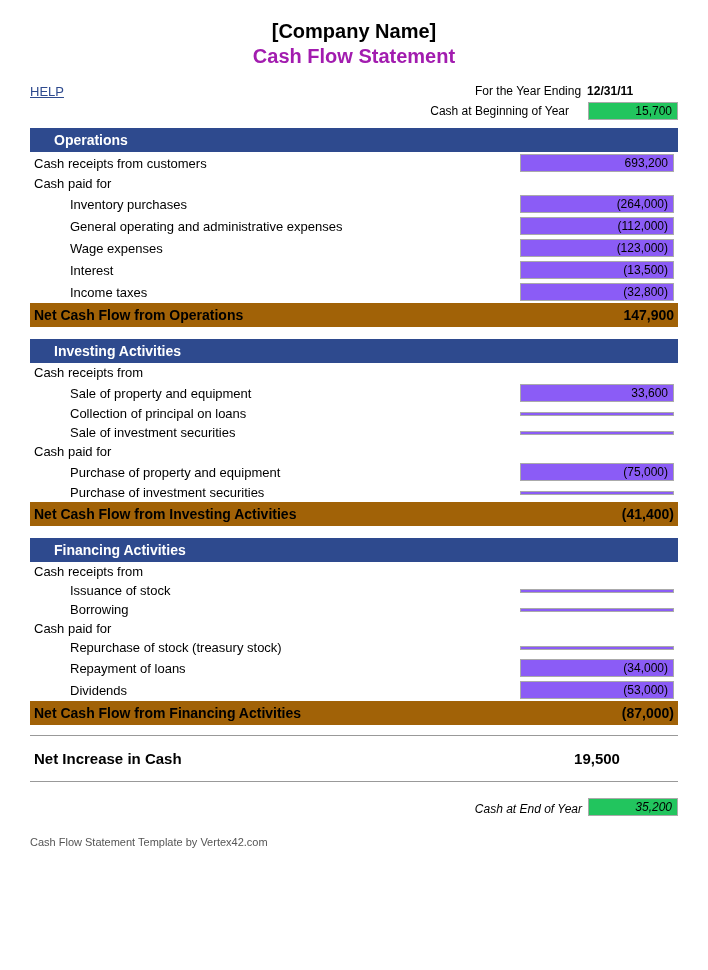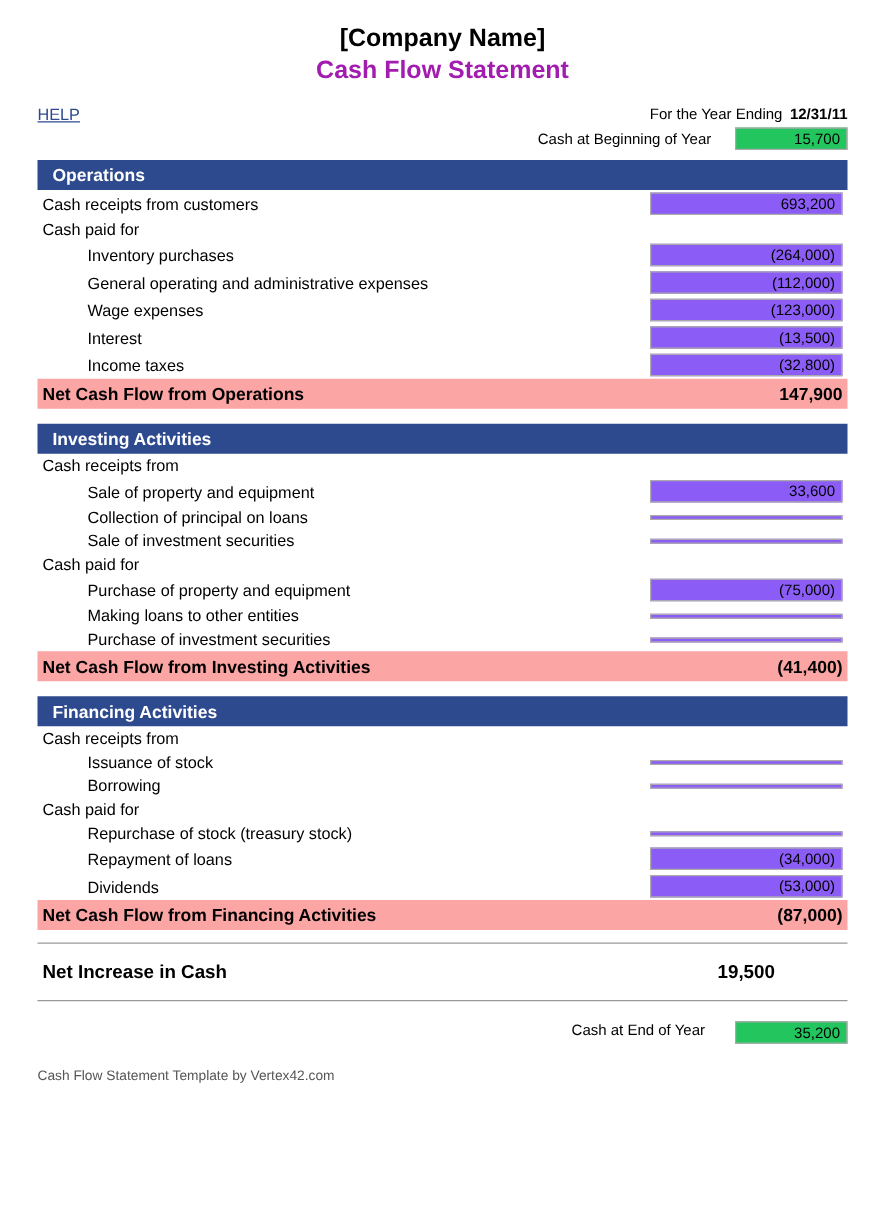--- a/index.html
+++ b/index.html
@@ -44,21 +44,21 @@
       align-self: flex-end;
     }
 
     .header-right {
       text-align: right;
     }
 
     .header-right .year-ending-row {
       display: flex;
       align-items: center;
-      justify-content: flex-end;
+      justify-content: center;
       gap: 6px;
       margin-bottom: 4px;
     }
 
     .header-right .label-text {
       font-size: 12px;
       color: #000;
     }
 
     .header-right .date-text {
@@ -81,21 +81,21 @@
       font-size: 12px;
       background: #22c55e;
       display: inline-block;
     }
 
     .section-header {
       background-color: #2e4a8e;
       color: #fff;
       font-size: 14px;
       font-weight: bold;
-      padding: 4px 12px;
+      padding: 4px 24px;
       margin-bottom: 0;
     }
 
     .section-block {
       margin-bottom: 10px;
     }
 
     table {
       width: 100%;
       border-collapse: collapse;
@@ -123,21 +123,21 @@
       border: 1px solid #aaa;
       width: 100%;
       text-align: right;
       padding: 1px 5px;
       font-size: 12px;
       background: #8b5cf6;
       display: block;
     }
 
     .net-row td {
-      background-color: #fca5a5;
+      background-color: #a16207;
       font-weight: bold;
       font-size: 14px;
       padding: 4px 4px;
     }
 
     .net-row .value-col {
       text-align: right;
     }
 
     .net-row .net-value {
@@ -153,23 +153,24 @@
 
     .footer-text {
       font-size: 11px;
       color: #555;
       margin-top: 20px;
     }
 
     .cash-end-row {
       display: flex;
       justify-content: flex-end;
-      align-items: flex-start;
-      gap: 24px;
+      align-items: flex-end;
+      gap: 6px;
       margin-top: 16px;
+      font-style: italic;
     }
 
     .net-increase-row td {
       font-weight: bold;
       font-size: 15px;
       padding: 6px 4px;
     }
   </style>
 </head>
 <body>
@@ -289,26 +290,20 @@
         <td class="value-col"></td>
       </tr>
 
       <tr>
         <td class="label-col indent2">Purchase of property and equipment</td>
         <td class="value-col">
             <span class="row-value-box">(75,000)</span>
           </td>
       </tr>
 
-      <tr>
-        <td class="label-col indent2">Making loans to other entities</td>
-        <td class="value-col">
-            <span class="row-value-box"></span>
-          </td>
-      </tr>
 
       <tr>
         <td class="label-col indent2">Purchase of investment securities</td>
         <td class="value-col">
             <span class="row-value-box"></span>
           </td>
       </tr>
 
       <tr class="net-row">
         <td class="label-col">Net Cash Flow from Investing Activities</td>

